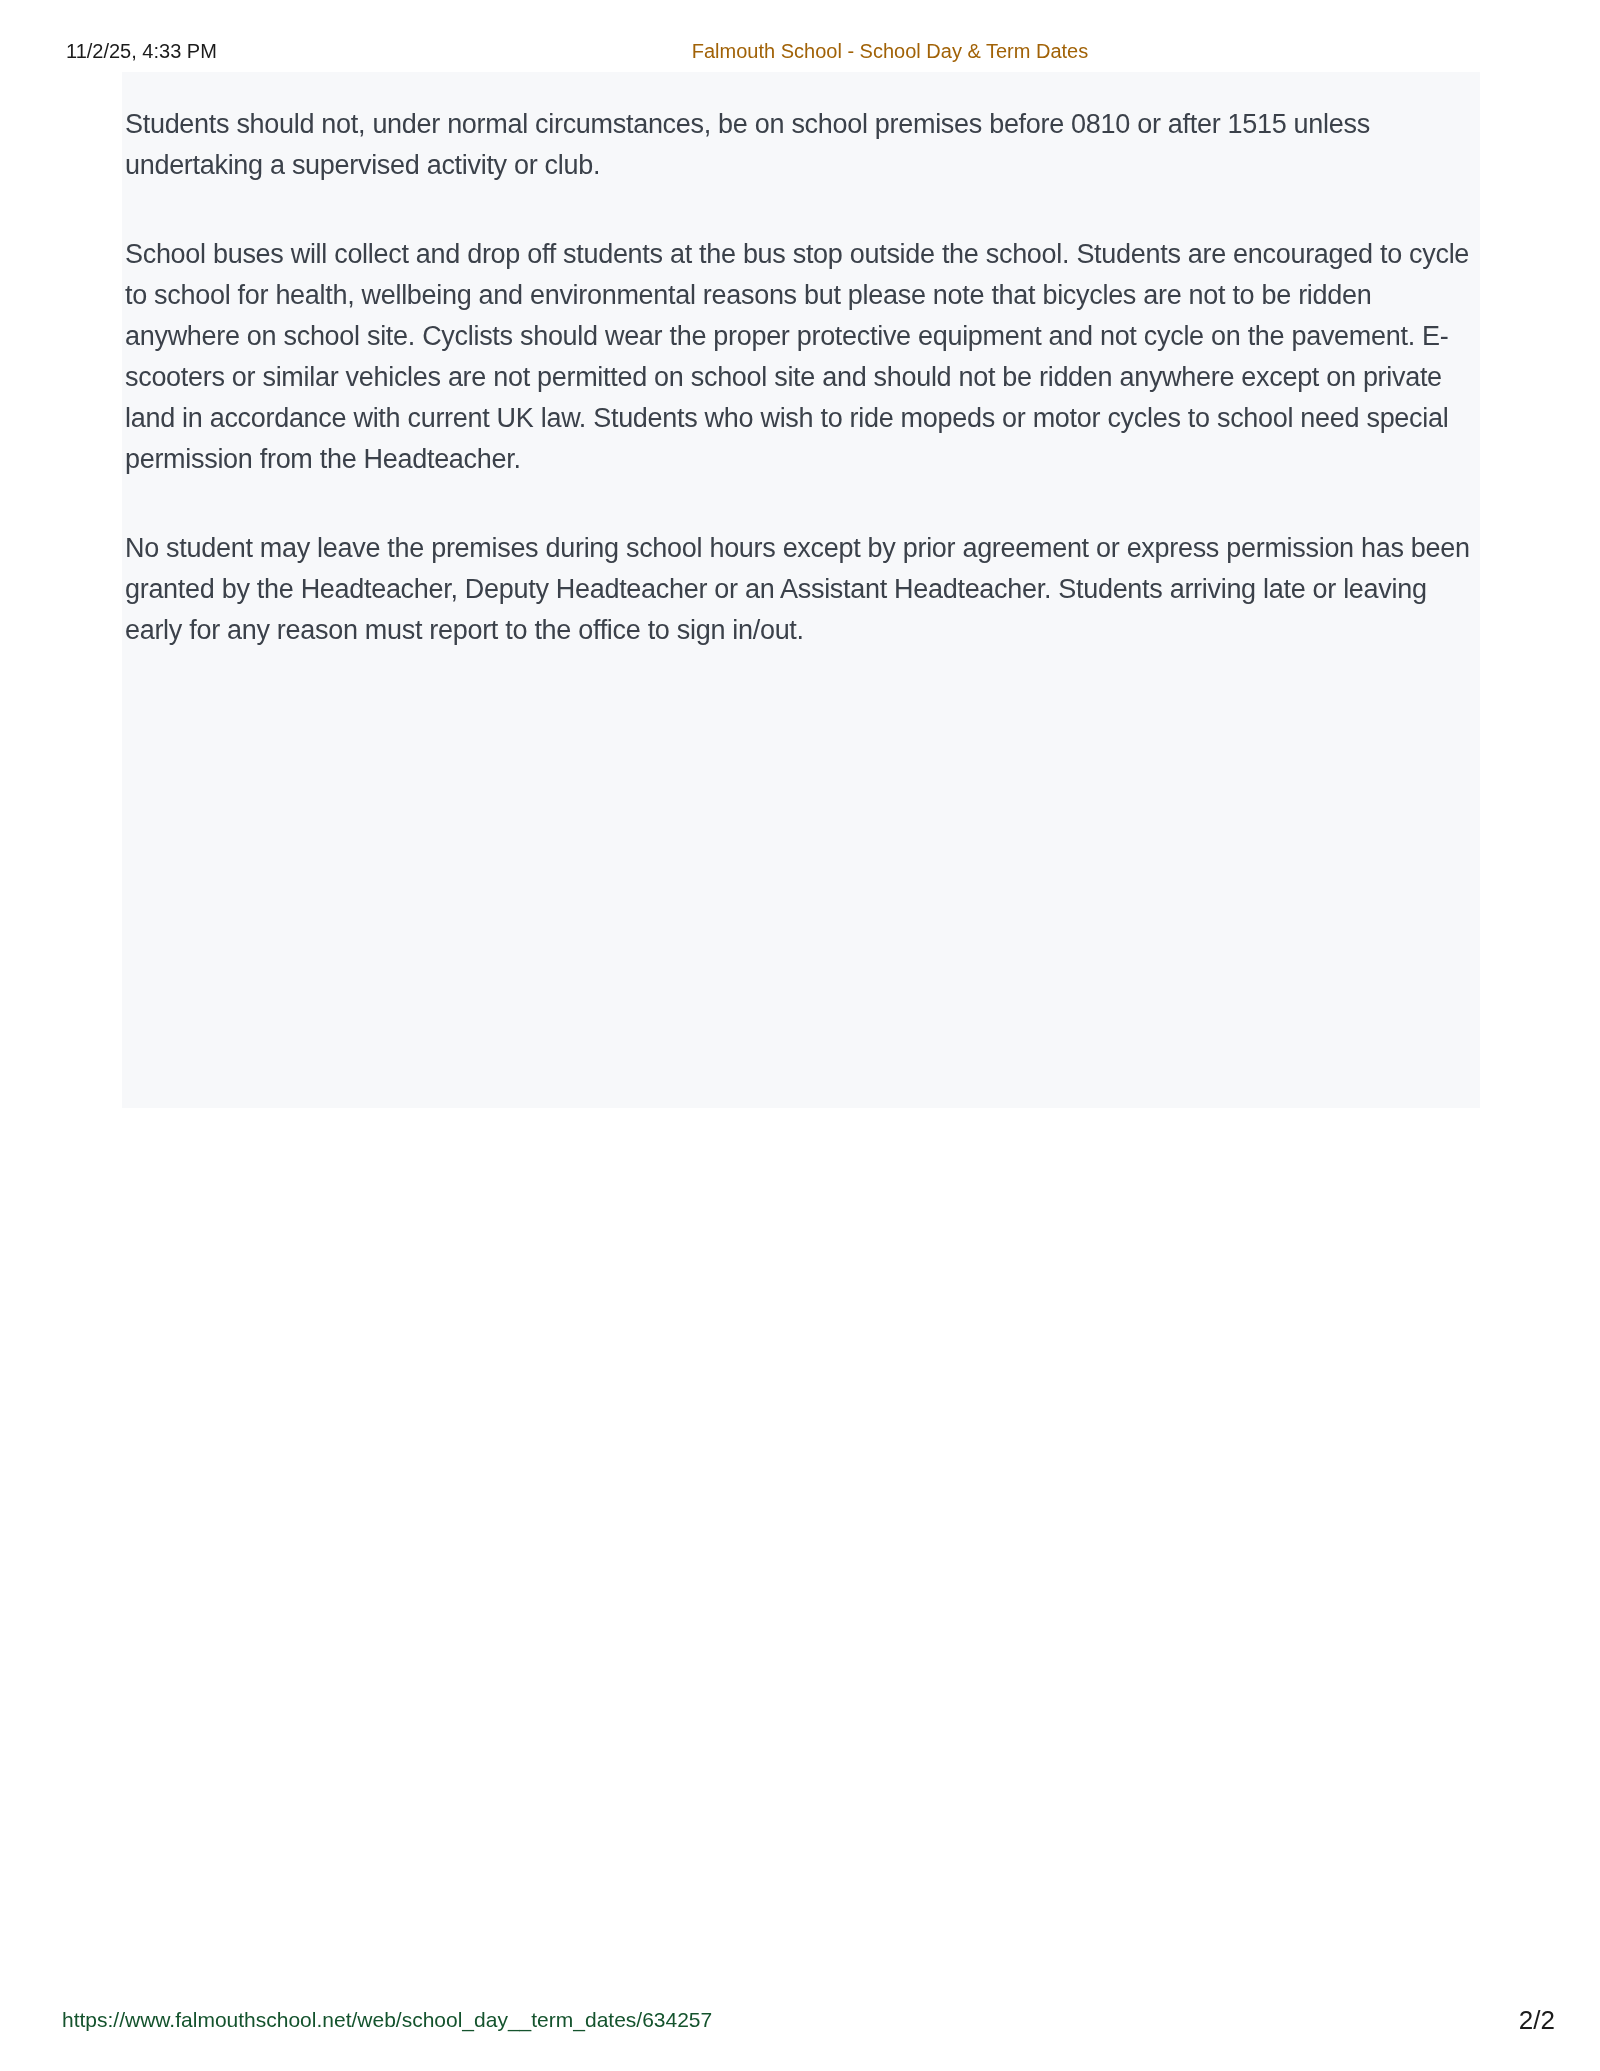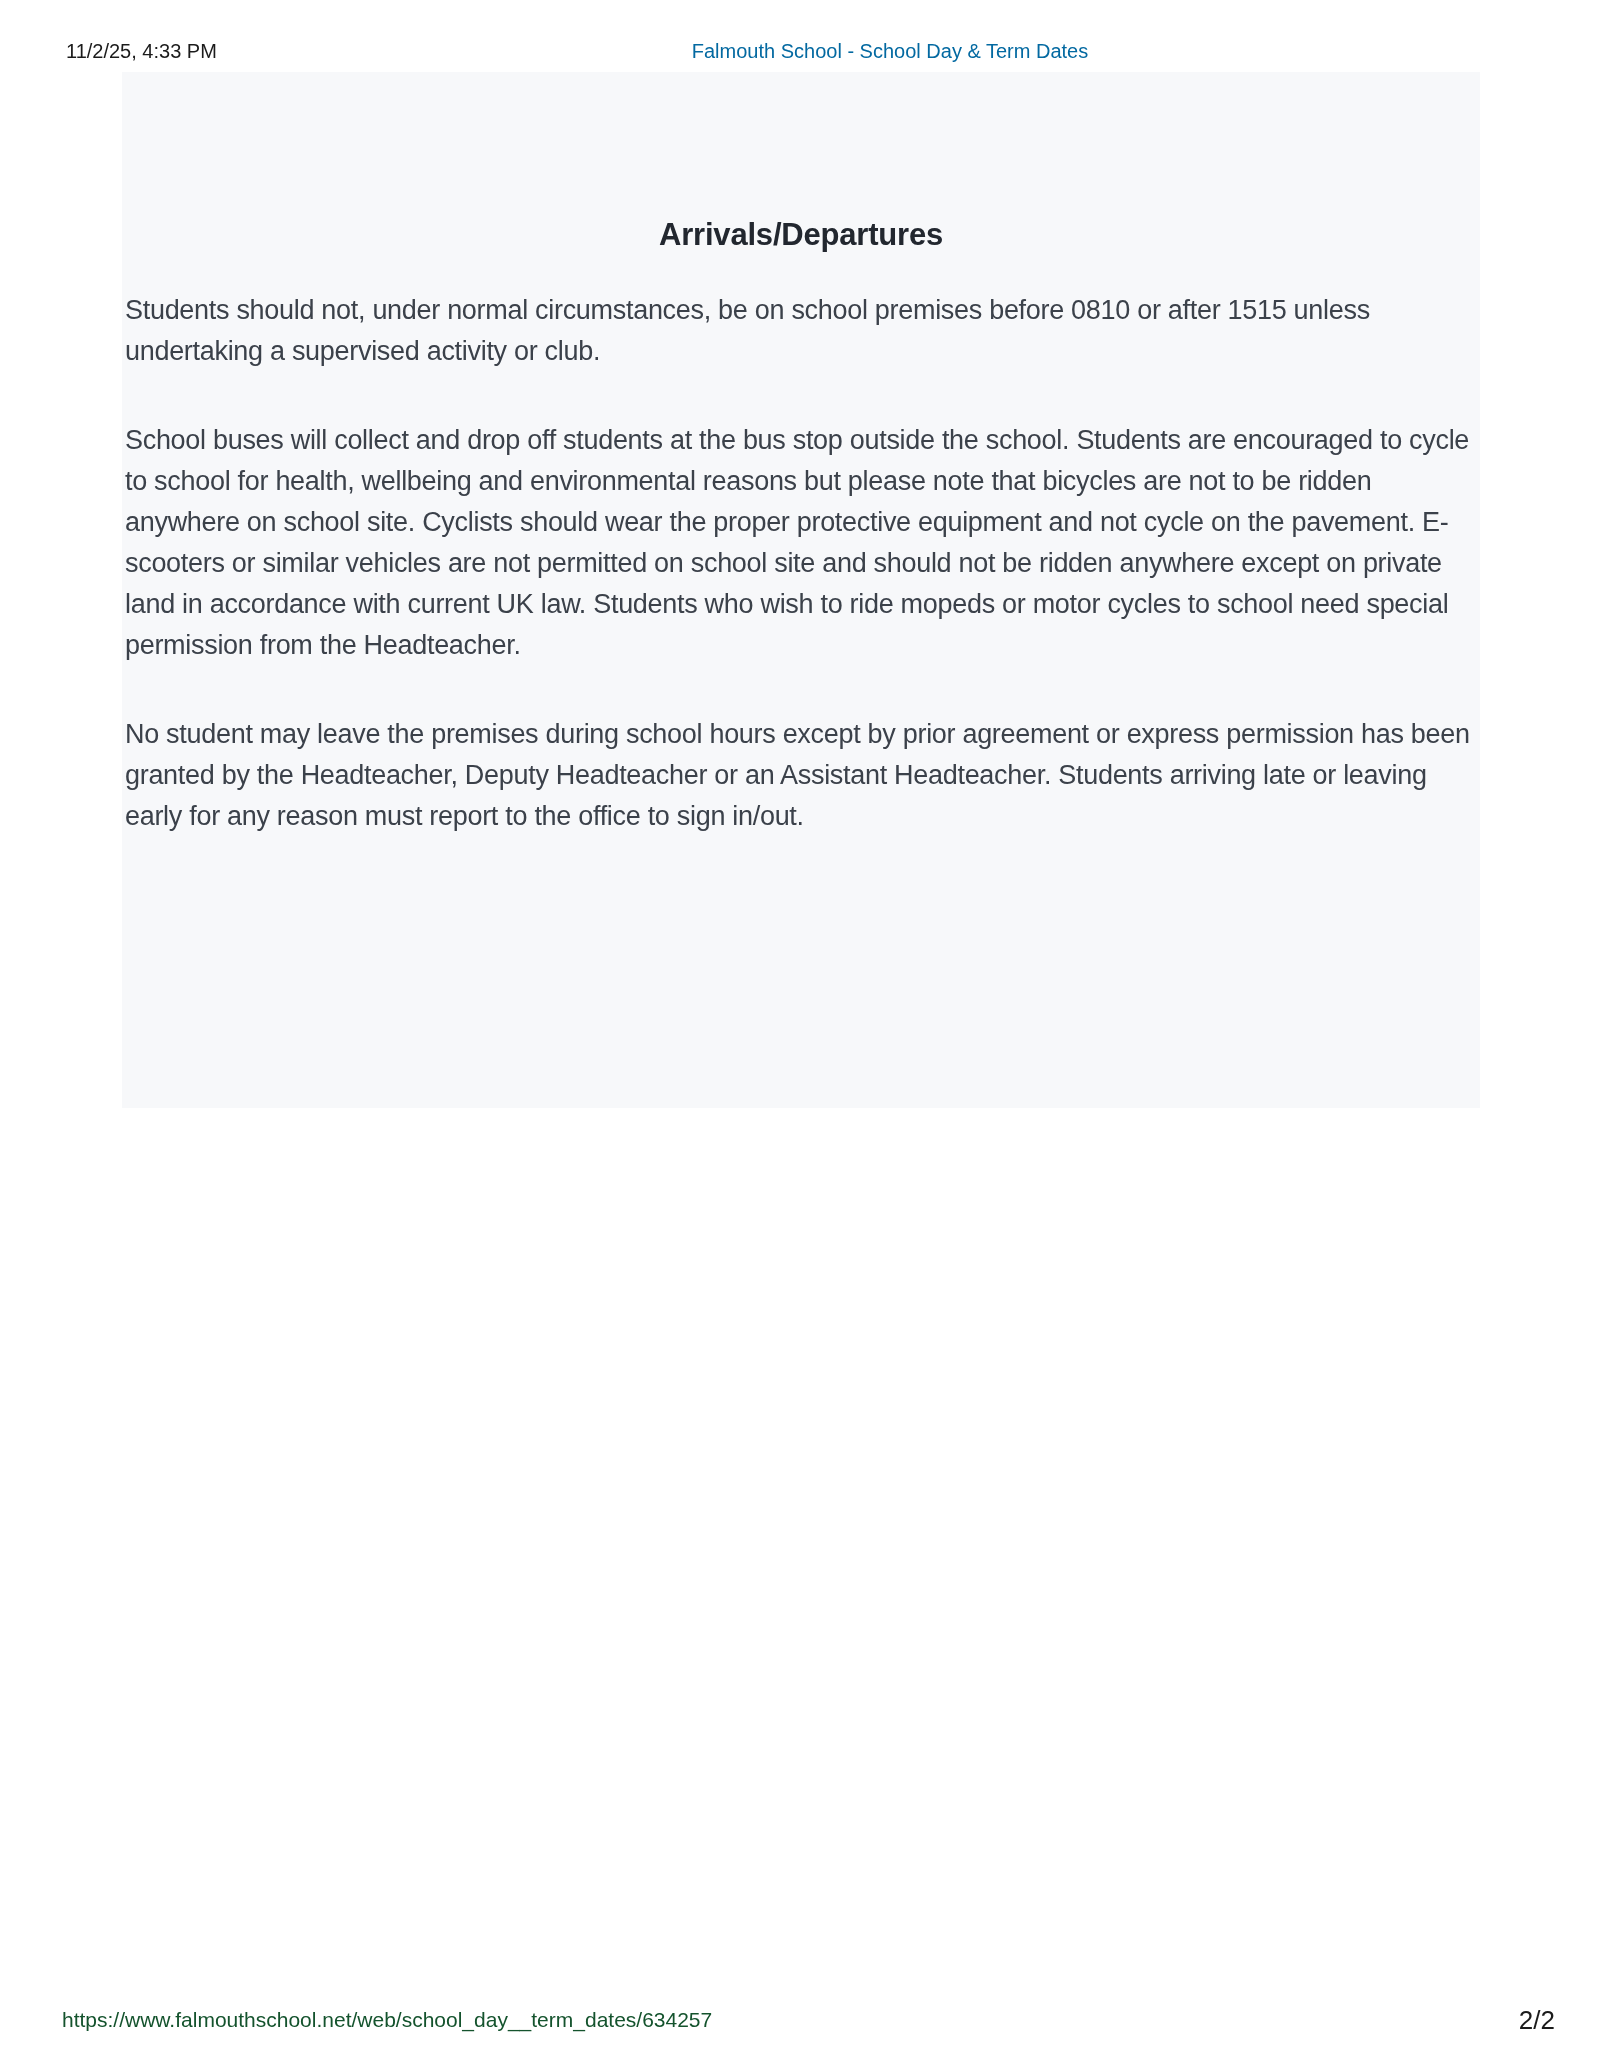--- a/index.html
+++ b/index.html
@@ -30,21 +30,21 @@
     color: #1b1b1b;
     white-space: nowrap;
   }
   .print-header-title {
     position: absolute;
     left: 890px;
     top: 40px;
     transform: translateX(-50%);
     font-size: 20px;
     line-height: 22px;
-    color: #0369a1;
+    color: #a16207;
     white-space: nowrap;
   }
   
   .page-content {
     position: absolute;
     left: 122px;
     top: 72px;
     width: 1352px;
     height: 1036px;
     padding: 0 3px;
@@ -102,21 +102,20 @@
 
 <div class="print-page">
 
   <div class="print-header-timestamp">11/2/25, 4:33 PM</div>
 
   <div class="print-header-title">Falmouth School - School Day &amp; Term Dates</div>
 
   <div class="page-content">
 
 
-    <div class="section-heading">Arrivals/Departures</div>
 
     <p class="para first">Students should not, under normal circumstances, be on school premises before 0810 or after 1515 unless undertaking a supervised activity or club.</p>
 
     <p class="para">School buses will collect and drop off students at the bus stop outside the school. Students are encouraged to cycle to school for health, wellbeing and environmental reasons but please note that bicycles are not to be ridden anywhere on school site. Cyclists should wear the proper protective equipment and not cycle on the pavement. E-scooters or similar vehicles are not permitted on school site and should not be ridden anywhere except on private land in accordance with current UK law. Students who wish to ride mopeds or motor cycles to school need special permission from the Headteacher.</p>
 
     <p class="para">No student may leave the premises during school hours except by prior agreement or express permission has been granted by the Headteacher, Deputy Headteacher or an Assistant Headteacher. Students arriving late or leaving early for any reason must report to the office to sign in/out.</p>
 
   </div>
 
   <div class="print-footer-url">https://www.falmouthschool.net/web/school_day__term_dates/634257</div>

